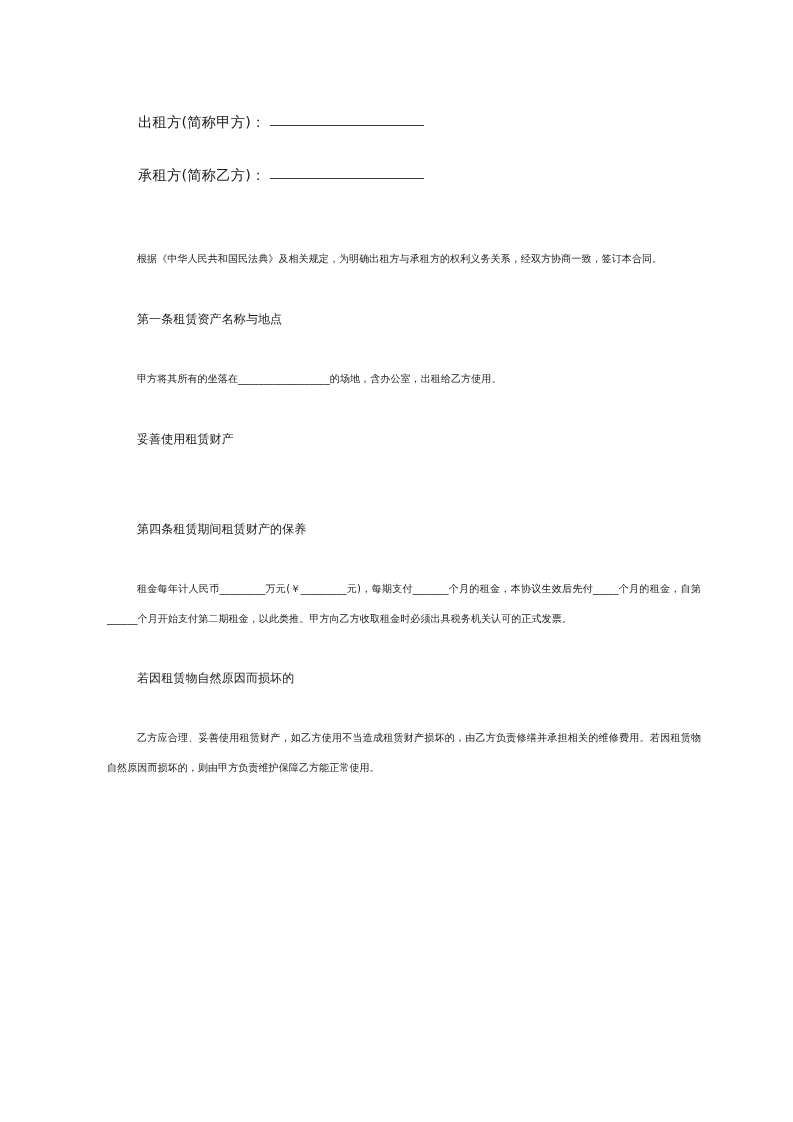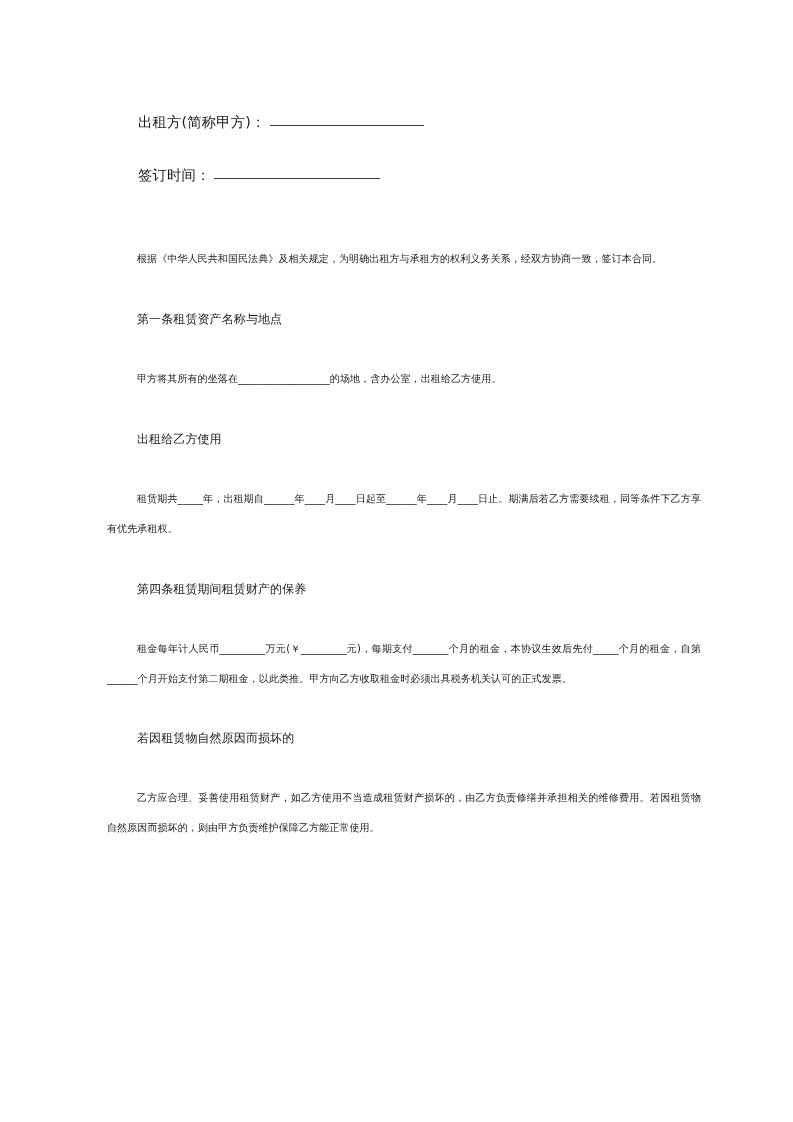--- a/index.html
+++ b/index.html
@@ -87,44 +87,43 @@
 <div id="document-page">
   <div id="document-body">
 
     <div>
 
       <div class="field-row">
         <span class="field-label">出租方(简称甲方)：</span>
         <span class="field-blank short"></span>
       </div>
 
+      <div class="field-row">
+        <span class="field-label">承租方(简称乙方)：</span>
+        <span class="field-blank short"></span>
+      </div>
 
 
-      <div class="field-row">
-        <span class="field-label">签订时间：</span>
-        <span class="field-blank long"></span>
-      </div>
 
     </div>
 
     <div class="gap-intro"></div>
 
     <p class="para indent">根据《中华人民共和国民法典》及相关规定，为明确出租方与承租方的权利义务关系，经双方协商一致，签订本合同。</p>
 
     <div class="gap-block"></div>
 
     <div class="heading">第一条租赁资产名称与地点</div>
     <div class="gap-block"></div>
     <p class="para indent">甲方将其所有的坐落在__________________的场地，含办公室，出租给乙方使用。</p>
 
     <div class="gap-block"></div>
 
-    <div class="heading">出租给乙方使用</div>
+    <div class="heading">妥善使用租赁财产</div>
     <div class="gap-block"></div>
-    <p class="para indent">租赁期共_____年，出租期自______年____月____日起至______年____月____日止。期满后若乙方需要续租，同等条件下乙方享有优先承租权。</p>
 
     <div class="gap-block"></div>
 
     <div class="heading">第四条租赁期间租赁财产的保养</div>
     <div class="gap-block"></div>
     <p class="para indent">租金每年计人民币_________万元(￥_________元)，每期支付_______个月的租金，本协议生效后先付_____个月的租金，自第______个月开始支付第二期租金，以此类推。甲方向乙方收取租金时必须出具税务机关认可的正式发票。</p>
 
     <div class="gap-small"></div>
 
     <div class="heading">若因租赁物自然原因而损坏的</div>

